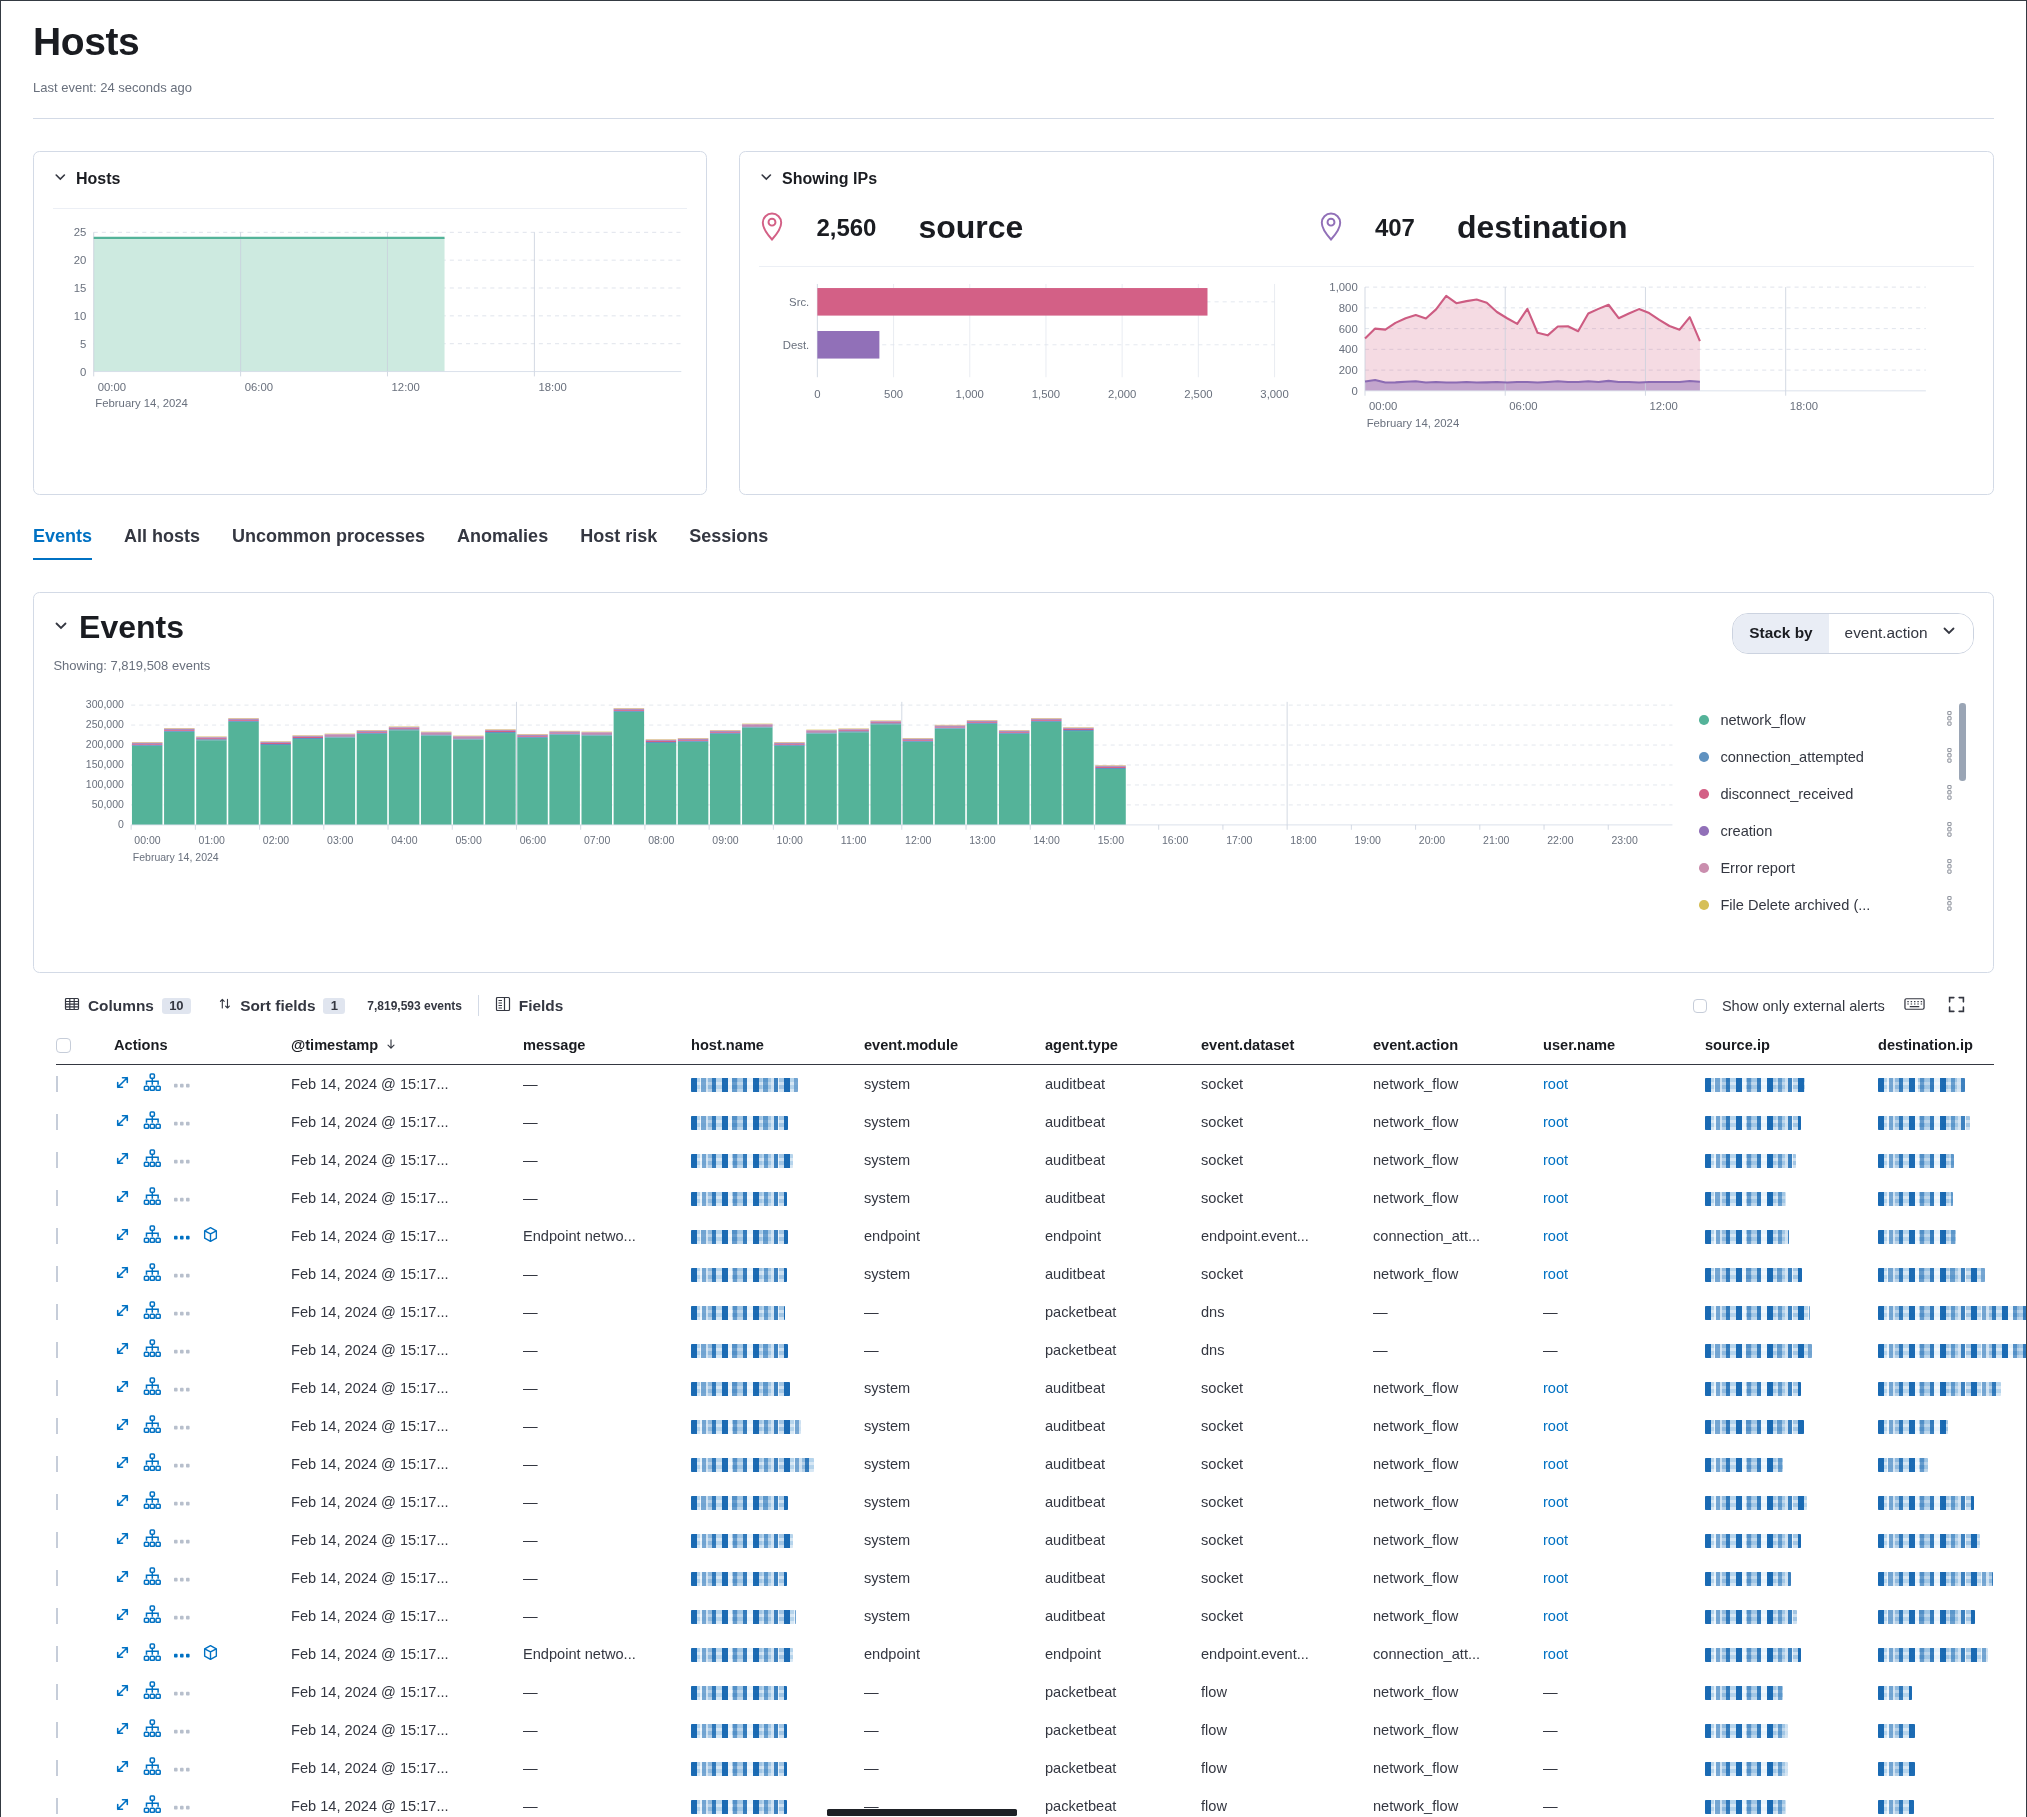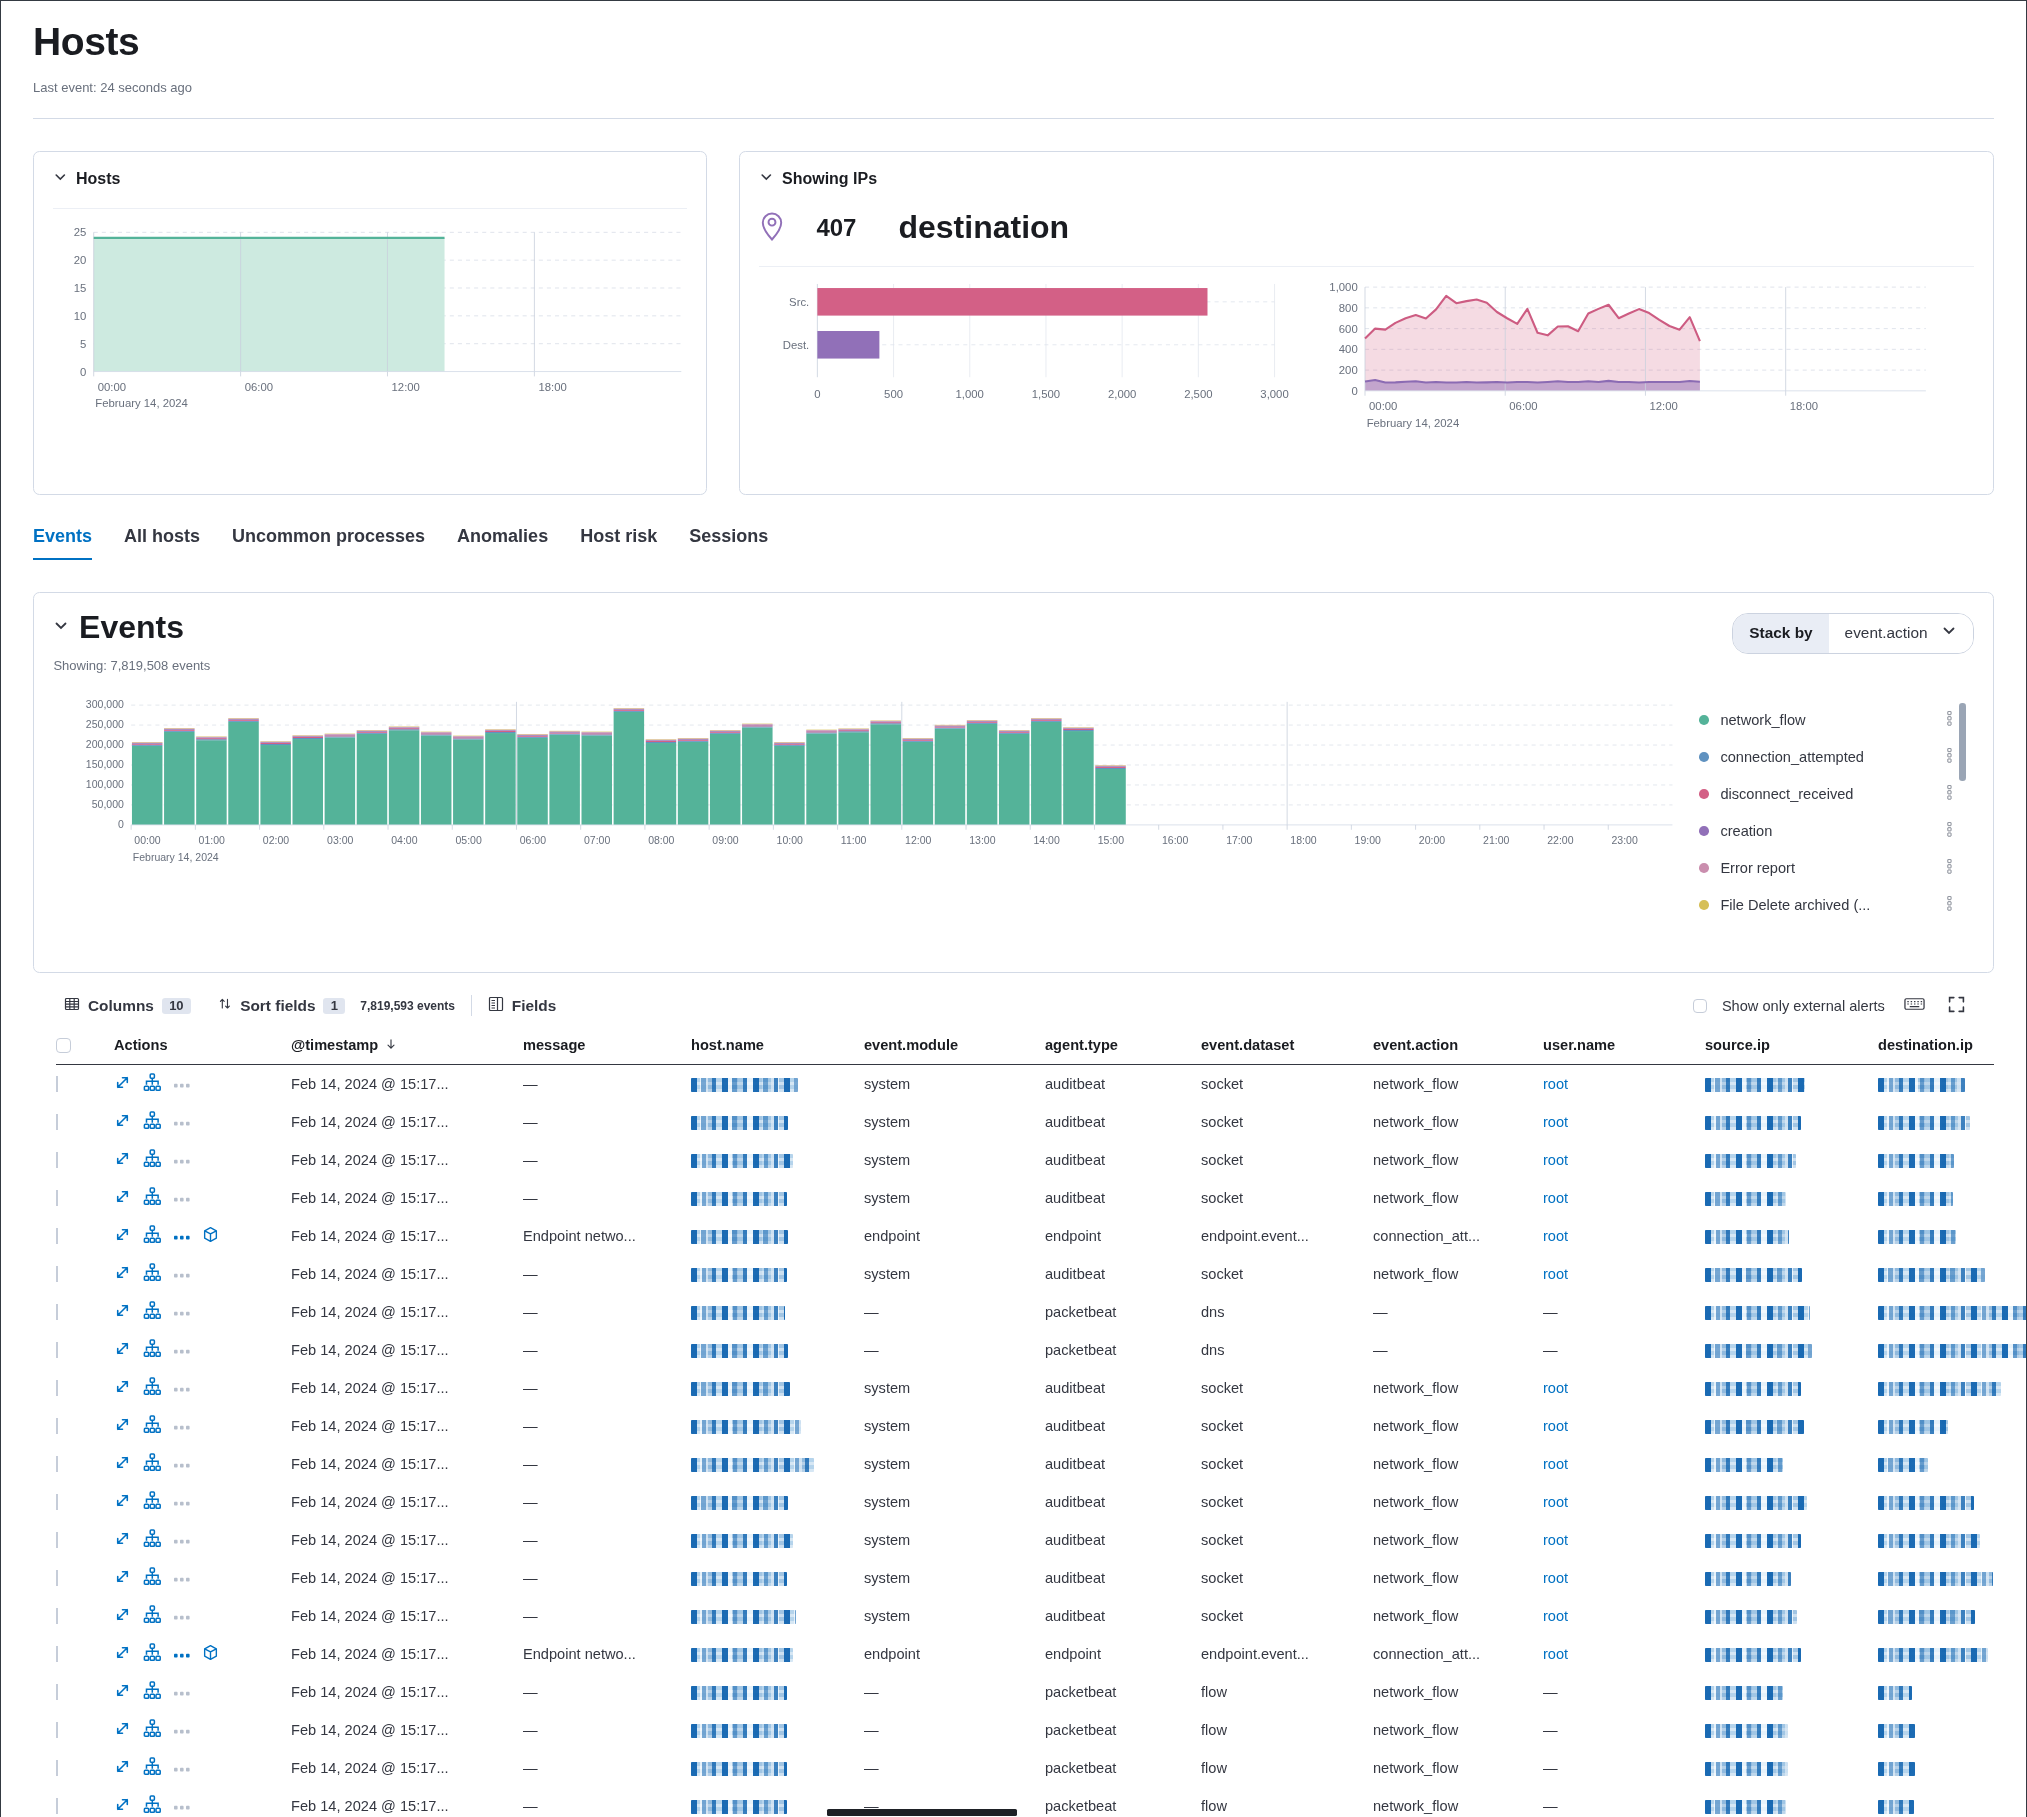--- a/index.html
+++ b/index.html
@@ -44,21 +44,21 @@
   .chart-row{display:flex;margin-top:24px;}
   .legend{width:292px;margin-left:18px;margin-top:4.9px;height:212px;overflow:hidden;position:relative;padding-right:21px;box-sizing:border-box;}
   .legend-item{display:flex;align-items:center;height:37px;gap:11.3px;}
   .legend-dot{width:9.7px;height:9.7px;border-radius:50%;flex:none;}
   .legend-label{font-size:14.6px;color:#343741;flex:1;white-space:nowrap;overflow:hidden;}
   .legend-scroll{position:absolute;right:8px;top:1.6px;width:6.5px;height:78px;border-radius:3.2px;background:#9aa5b5;}
   
   .tbar{display:flex;align-items:center;margin-top:18px;padding:0 29px 0 31px;height:29px;}
   .tbar .grp{display:flex;align-items:center;gap:8px;font-size:15.4px;font-weight:600;color:#343741;}
   .badge{background:#e0e5ef;border-radius:3.2px;padding:0.8px 7.3px;font-size:13px;font-weight:700;color:#343741;}
-  .tbar .cnt{font-size:12px;font-weight:700;margin-left:15px;}
+  .tbar .cnt{font-size:12px;font-weight:700;margin-left:22px;}
   .vdiv{width:0.8px;height:21px;background:#d3dae6;margin:0 16px;}
   .tbar-right{margin-left:auto;display:flex;align-items:center;gap:14.6px;font-size:14.6px;color:#343741;}
   
   .tgrid{display:grid;grid-template-columns:58px 177px 232px 168px 173px 181px 156px 172px 170px 162px 173px 181px;align-items:center;}
   .table{padding-left:23px;margin-top:6.5px;}
   .thead{height:37px;border-bottom:1.6px solid #343741;font-size:14.6px;font-weight:700;color:#1a1c21;}
   .th{display:flex;align-items:center;gap:6.5px;}
   .trow{height:38px;font-size:14.6px;color:#343741;}
   .cell{white-space:nowrap;overflow:hidden;}
   .cbx{width:14.6px;height:14.6px;border:1.2px solid #c6cdd9;border-radius:4px;background:#fff;box-sizing:border-box;}
@@ -120,20 +120,30 @@
       </div>
 
       <div class="panel ips-panel">
         <div class="panel-head">
           <span id="chev-ips"><svg width="14.6" height="14.6" viewBox="0 0 16 16" fill="none" stroke="#343741" stroke-width="1.8" stroke-linecap="round">
                 <path d="M3.5 5.5L8 10l4.5-4.5"></path>
               </svg></span>
           <span class="ttl">Showing IPs</span>
         </div>
         <div class="ips-cols">
+          <div class="ips-col-l">
+            <div class="stat-row">
+              <span id="pin-src"><svg width="26" height="31" viewBox="0 0 24 28" fill="none" stroke="#d36086" stroke-width="1.8">
+                    <path d="M12 2C7.3 2 3.5 5.8 3.5 10.5 3.5 16.5 12 26 12 26s8.5-9.5 8.5-15.5C20.5 5.8 16.7 2 12 2z"></path>
+                    <circle cx="12" cy="10" r="3.2"></circle>
+                  </svg></span>
+              <span class="stat-num">2,560</span>
+              <span class="stat-big">source</span>
+            </div>
+          </div>
           <div class="ips-col-r">
             <div class="stat-row">
               <span id="pin-dst"><svg width="26" height="31" viewBox="0 0 24 28" fill="none" stroke="#9170b8" stroke-width="1.8">
                     <path d="M12 2C7.3 2 3.5 5.8 3.5 10.5 3.5 16.5 12 26 12 26s8.5-9.5 8.5-15.5C20.5 5.8 16.7 2 12 2z"></path>
                     <circle cx="12" cy="10" r="3.2"></circle>
                   </svg></span>
               <span class="stat-num">407</span>
               <span class="stat-big">destination</span>
             </div>
           </div>

